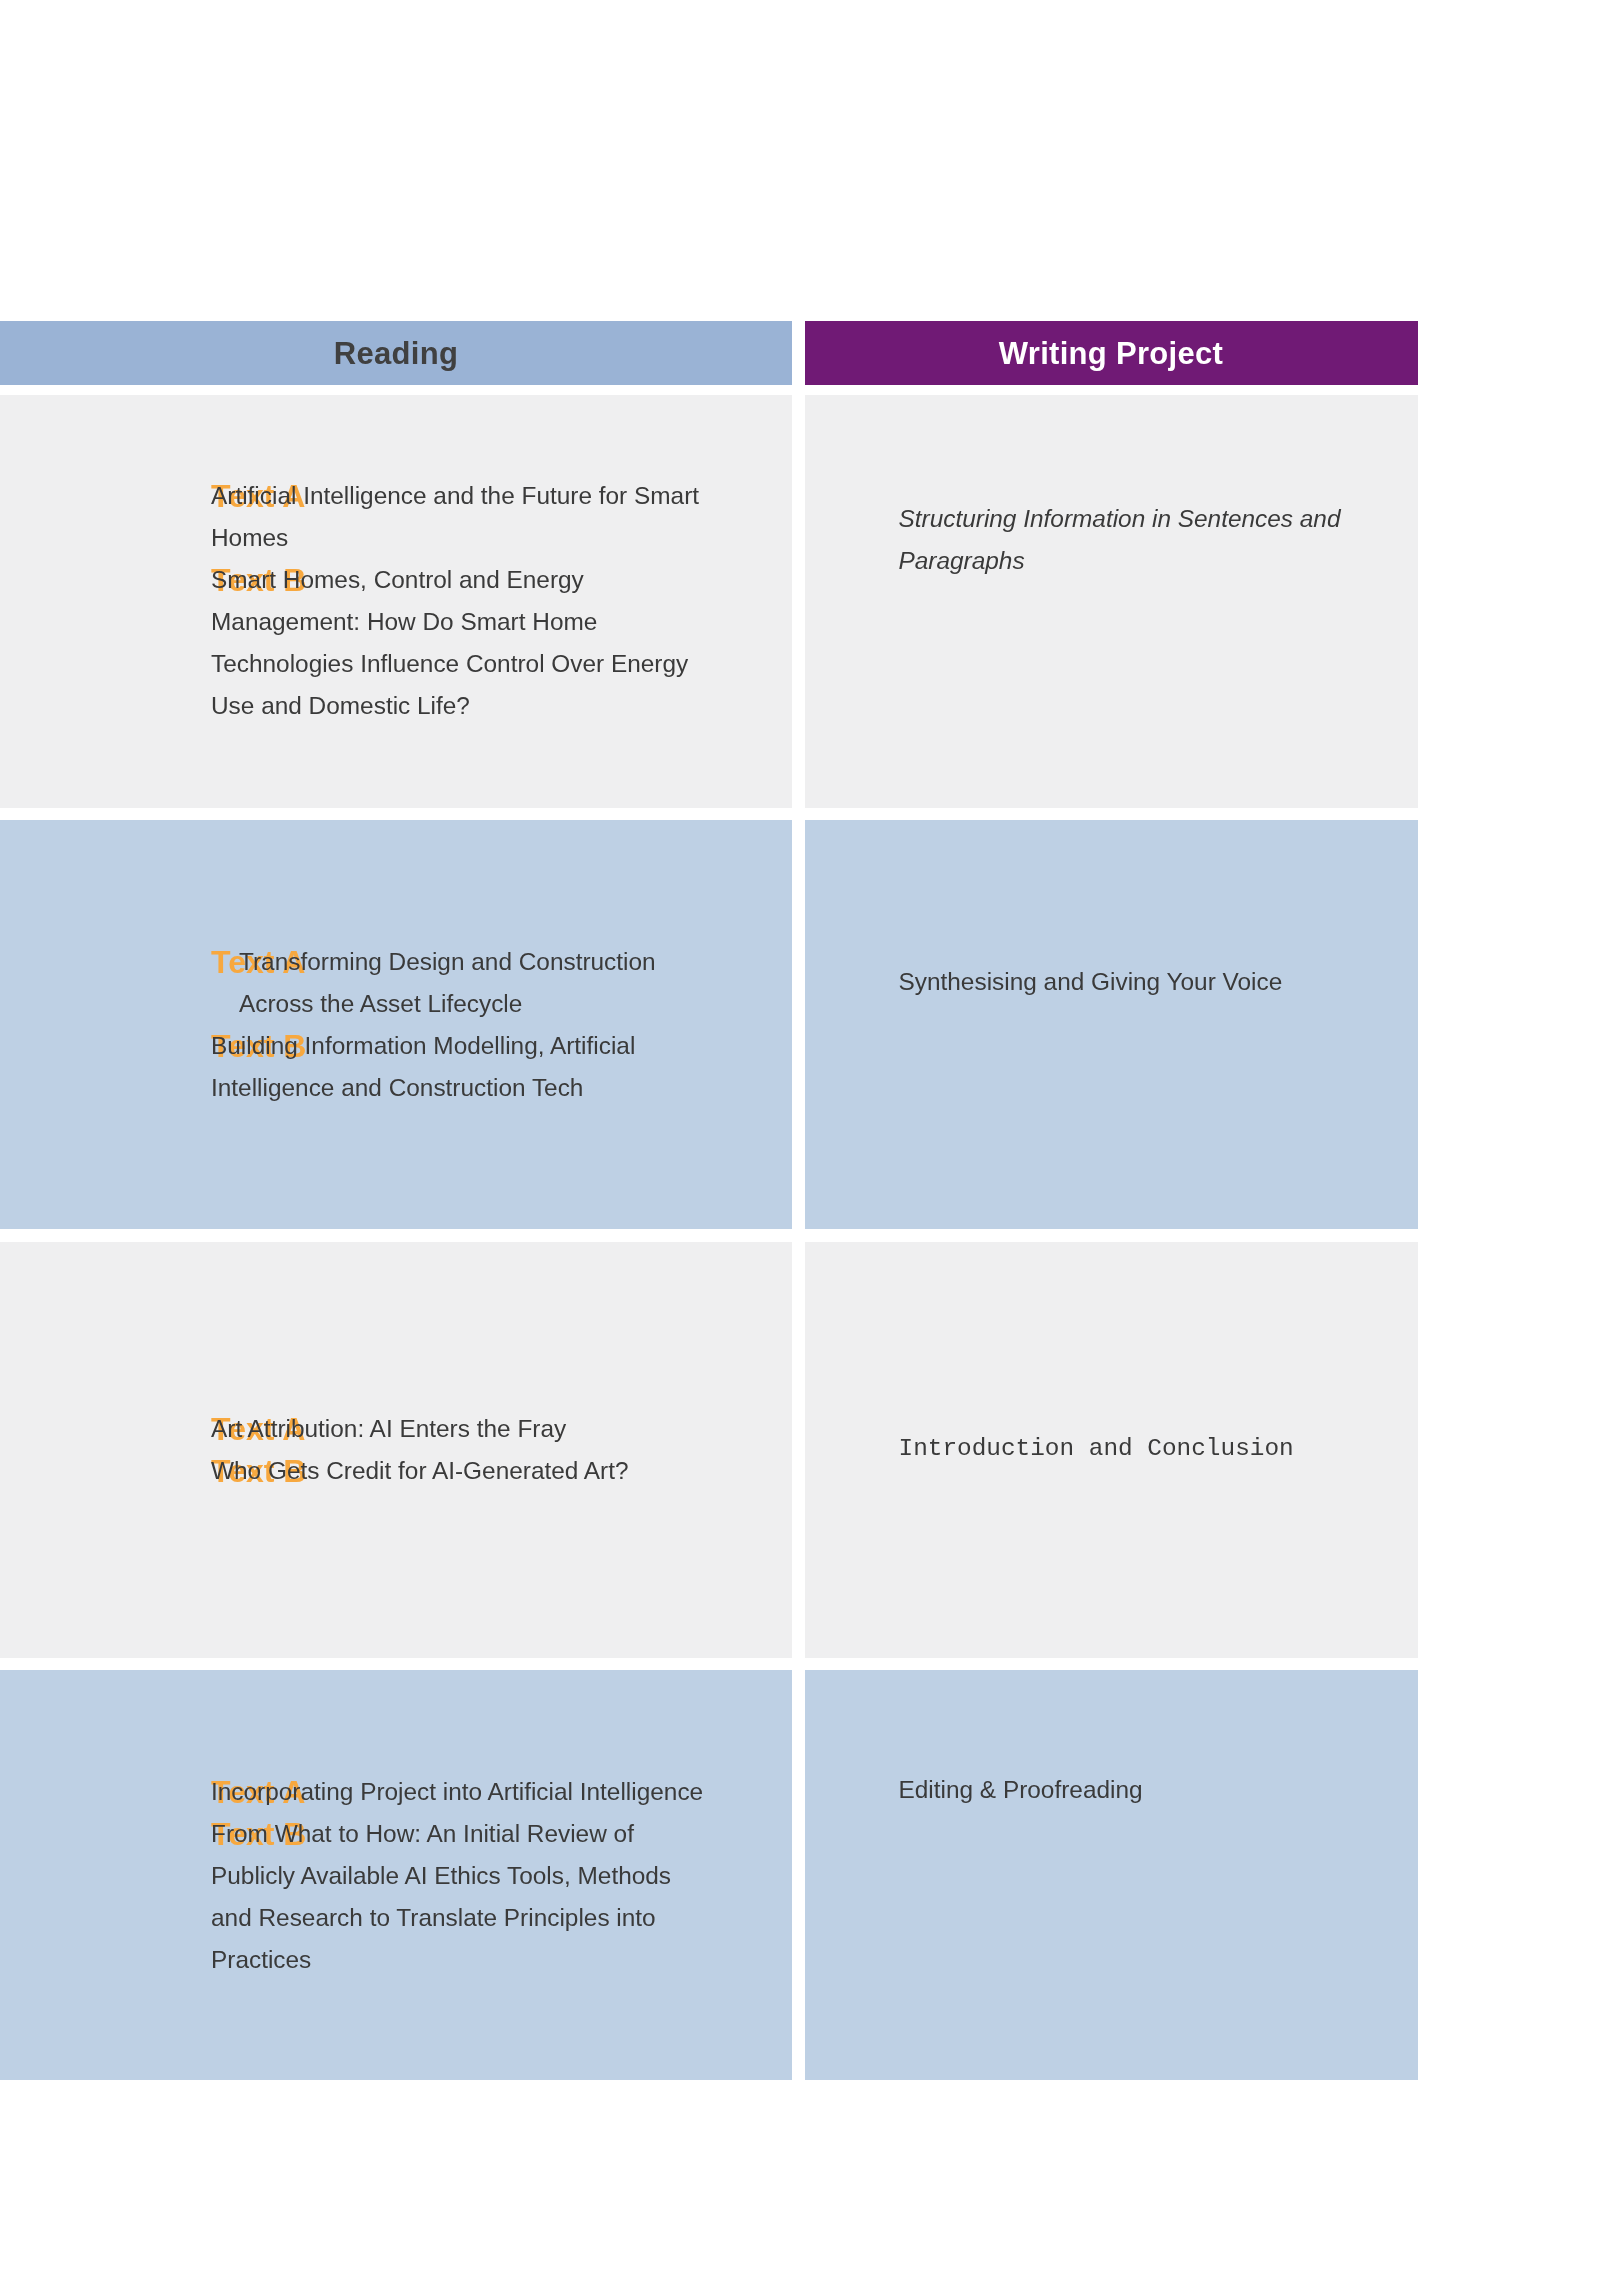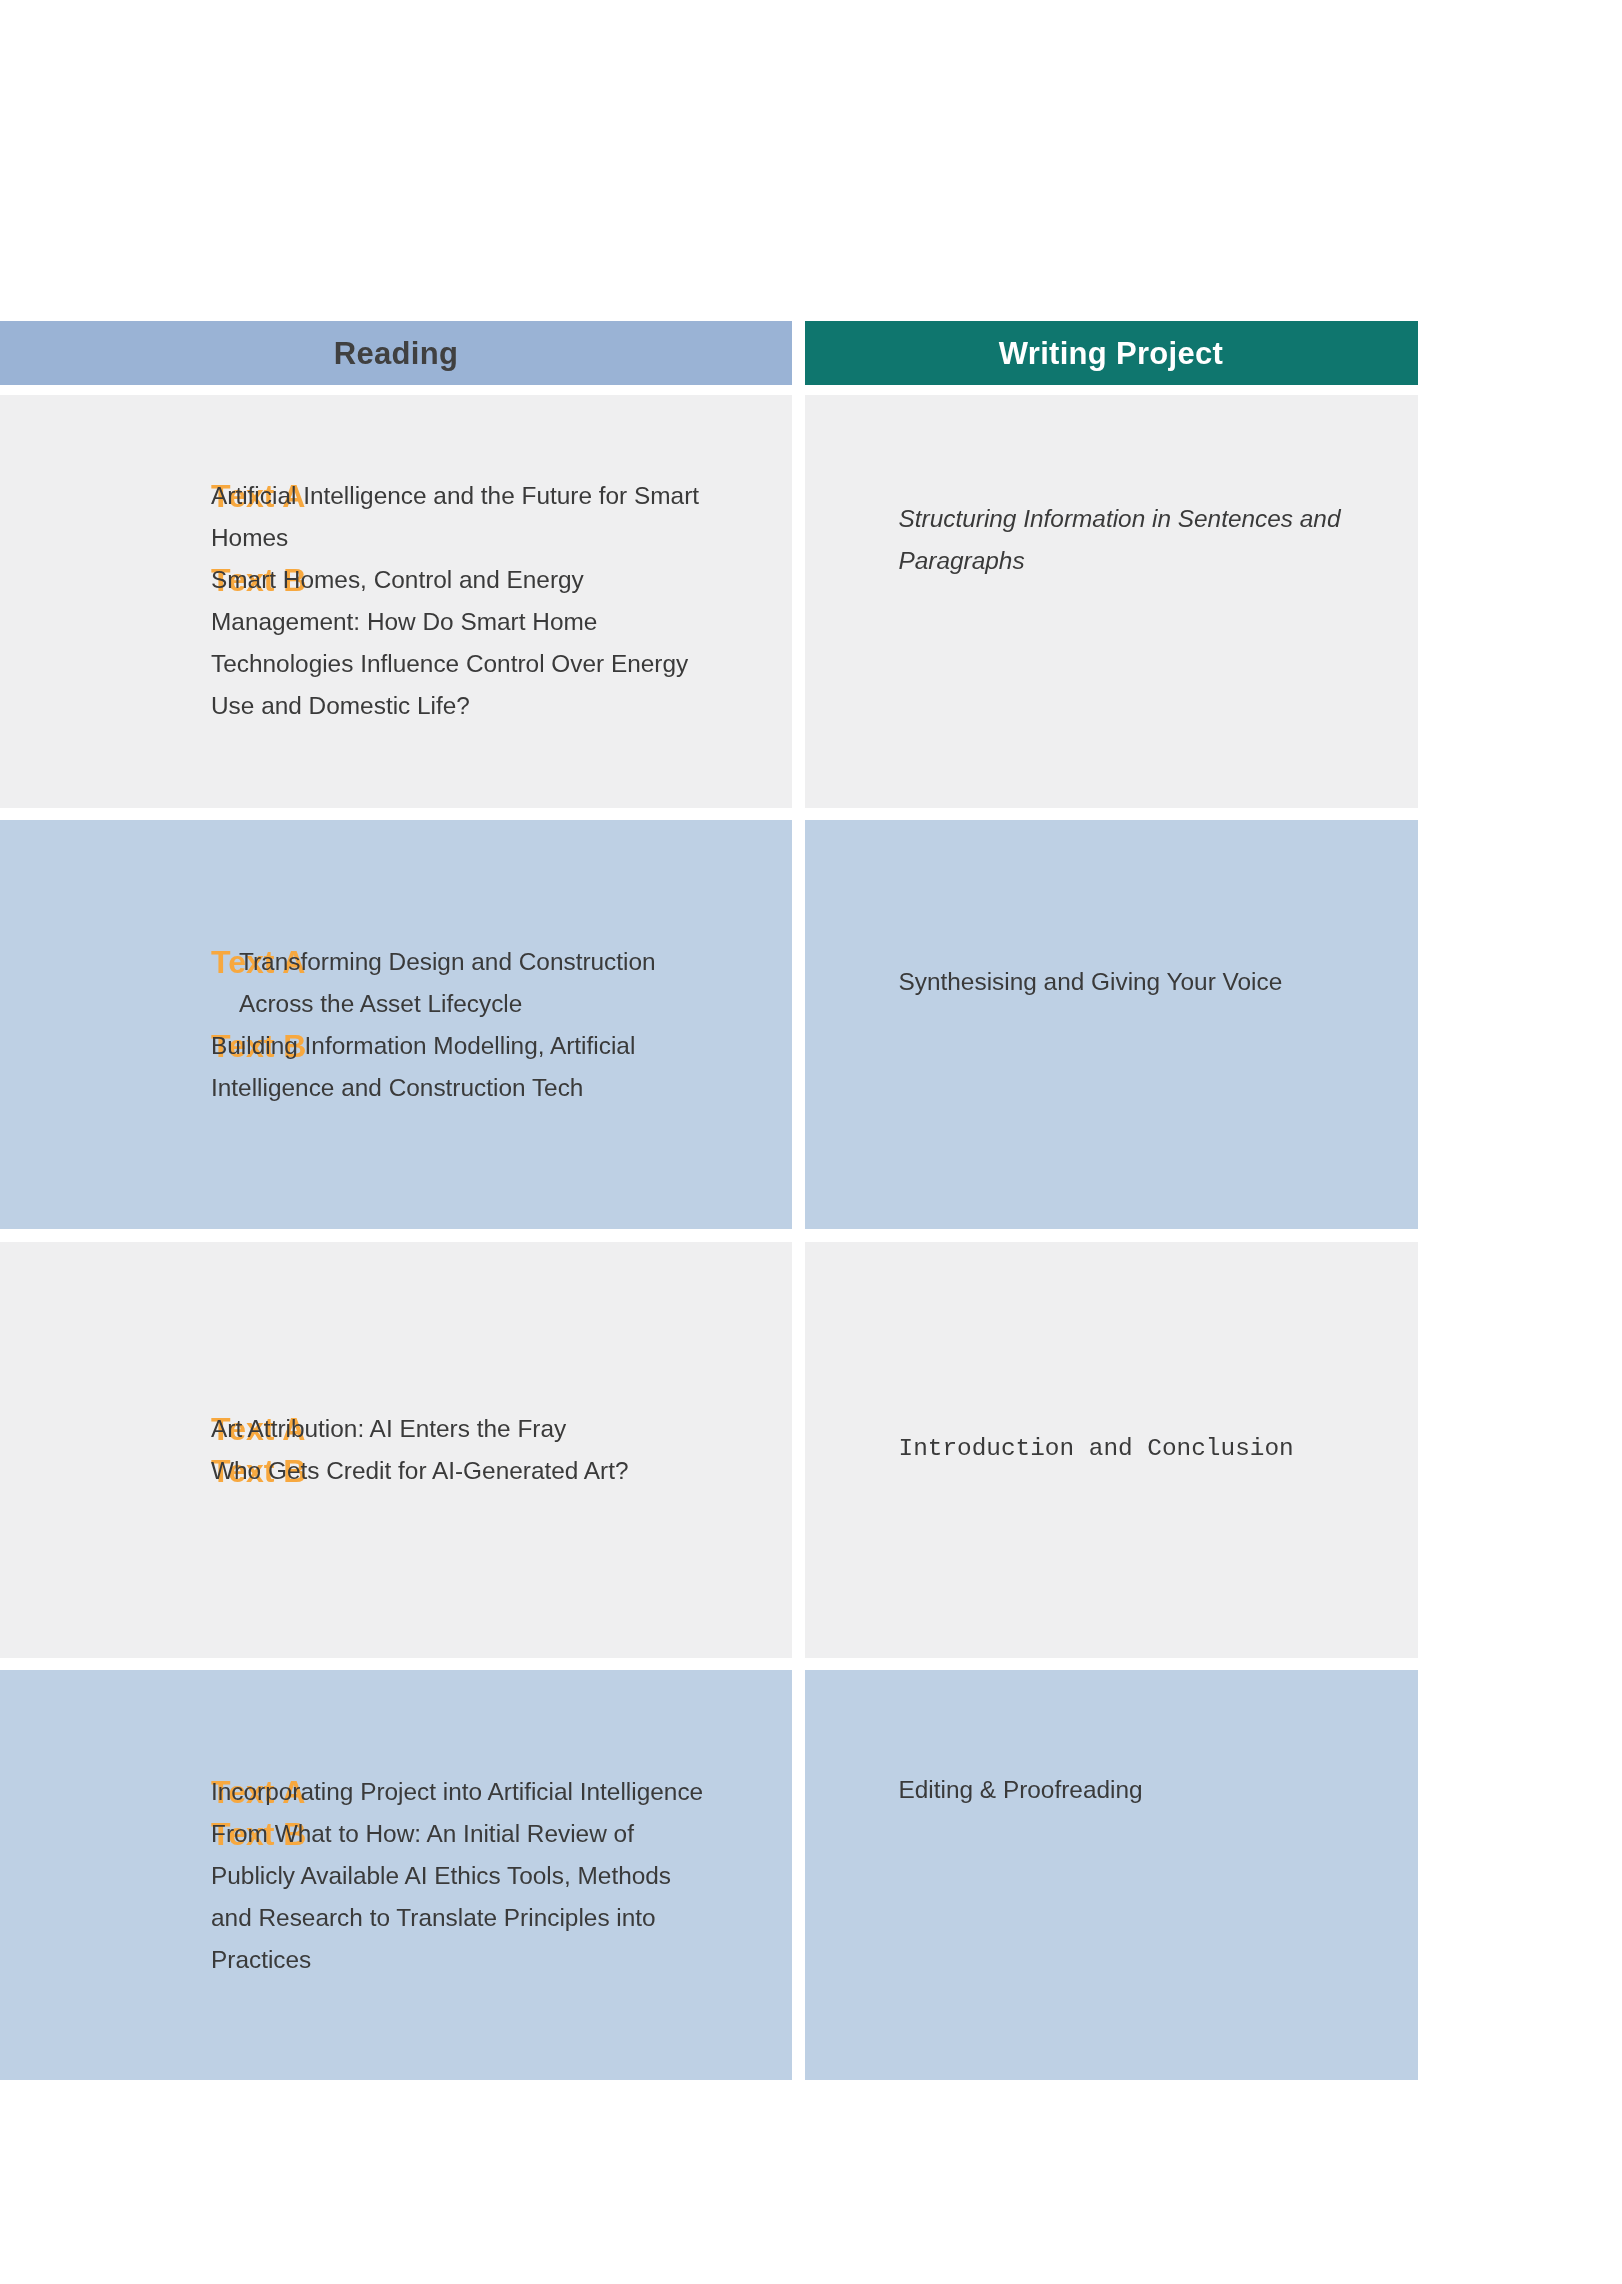--- a/index.html
+++ b/index.html
@@ -130,21 +130,21 @@
 <body>
 
 <div class="page">
 
   <div class="schedule-table">
 
     <div class="table-head">
       <div class="head-cell col-reading" style="background: rgb(154, 179, 213);">
         <span class="head-label" style="color: #404040;">Reading</span>
       </div>
-      <div class="head-cell col-writing" style="background: #0f766e;">
+      <div class="head-cell col-writing" style="background: #701a75;">
         <span class="head-label" style="color: rgb(255, 255, 255);">Writing Project</span>
       </div>
     </div>
 
     <div class="table-row r1 tone-gray">
       <div class="row-cell col-reading" style="background: rgb(239, 239, 240);">
         <div class="reading-body">
           <div class="text-entry">
             <span class="text-tag" style="color: rgb(247, 168, 63);">Text A</span>
             <span class="text-title" style="color: rgb(58, 58, 58);">Artificial Intelligence and the Future for Smart Homes</span>

